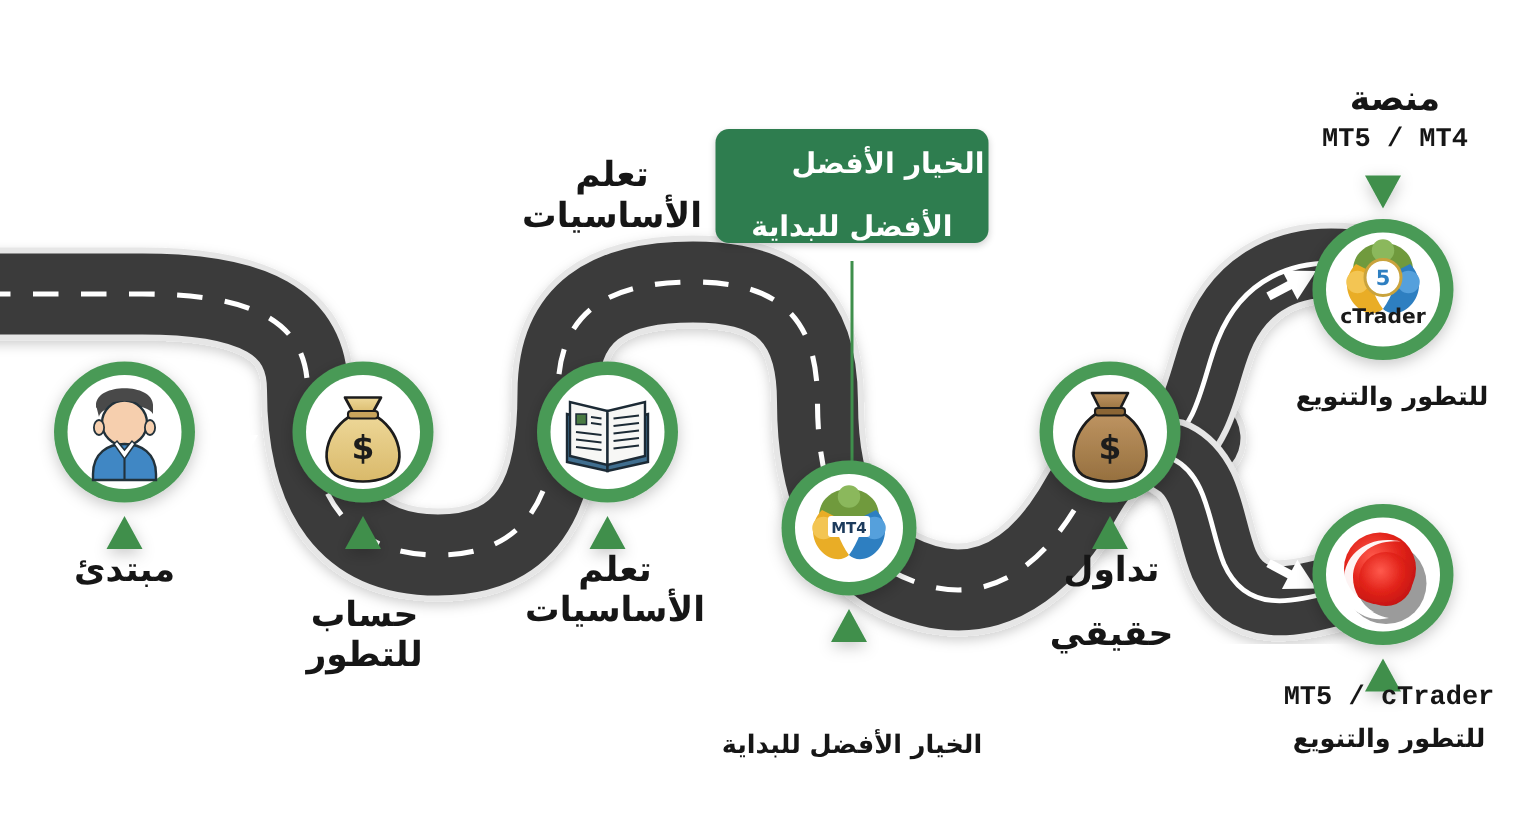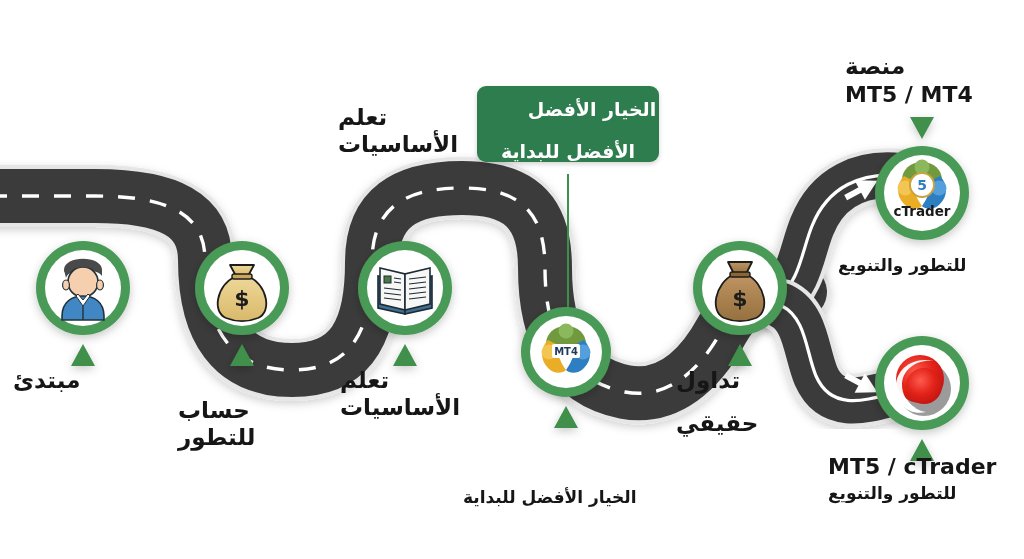--- a/index.html
+++ b/index.html
@@ -4,25 +4,25 @@
 <title>Trading Journey Roadmap Infographic</title>
 <style>
   html,body{margin:0;padding:0;background:#ffffff;}
   body{
     width:1024px;height:559px;
     font-family:"DejaVu Sans","Liberation Sans",sans-serif;
     overflow:hidden;position:relative;
   }
   #stage{position:absolute;inset:0;width:1024px;height:559px;background:#fff;}
   svg.layer{position:absolute;left:0;top:0;width:1024px;height:559px;}
-  .txt{position:absolute;text-align:left;color:#161616;font-weight:bold;
+  .txt{position:absolute;text-align:center;color:#161616;font-weight:bold;
        line-height:1.12;letter-spacing:0;white-space:pre-line;direction:rtl;}
   .t-main{font-size:23px;}
   .t-sub{font-size:17px;font-weight:bold;}
-  .t-lat{font-size:22px;}
+  .t-lat{font-size:18px;font-family:Liberation Mono, monospace;}
   .callout-txt{position:absolute;color:#ffffff;font-weight:bold;font-size:19px;
        line-height:1.22;text-align:center;direction:rtl;white-space:pre-line;}
   .ctr-lbl{position:absolute;font-size:13.5px;font-weight:bold;color:#1a1a1a;
        text-align:center;width:90px;direction:ltr;}
 </style>
 </head>
 <body>
 
 <div id="stage">
 

